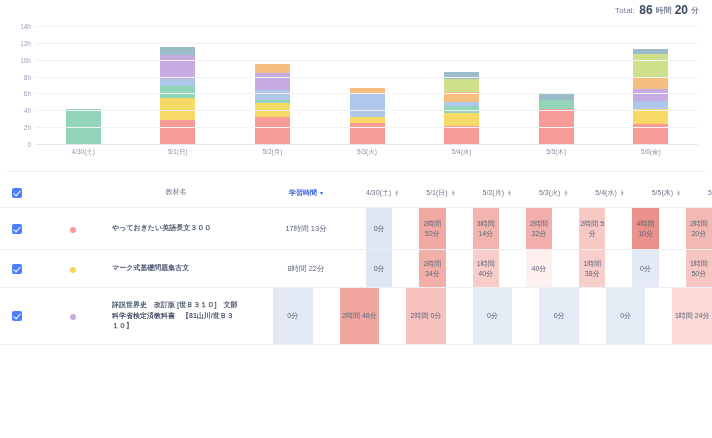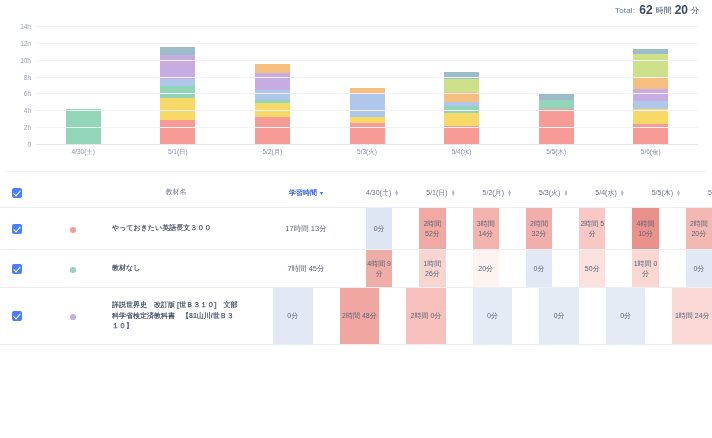--- a/index.html
+++ b/index.html
@@ -92,21 +92,21 @@
   .arrows { display: inline-flex; flex-direction: column; margin-left: 3px; line-height: .6; }
   .arrows span { font-size: 5px; color: #b3bac7; }
 </style>
 </head>
 <body>
 
 <div class="page">
 
   <div class="total-bar">
     <span class="total-label">Total:</span>
-    <span class="total-num">62</span>
+    <span class="total-num">86</span>
     <span class="total-unit">時間</span>
     <span class="total-num">20</span>
     <span class="total-unit">分</span>
   </div>
 
   <div class="chart-card">
     <div class="plot" id="plot">
       <div class="bars" id="bars">
           <div class="barcol">
             <div class="bar">
@@ -286,31 +286,31 @@
           <div class="c-day" style="background: rgb(242, 174, 170);">2時間 32分</div>
           <div class="c-day" style="background: rgb(247, 200, 196);">2時間 5分</div>
           <div class="c-day" style="background: rgb(235, 145, 139);">4時間 10分</div>
           <div class="c-day" style="background: rgb(244, 184, 179);">2時間 20分</div>
         </div>
         <div class="trow" style="height: 38px;">
           <div class="c-check">
             <div class="chk"></div>
           </div>
           <div class="c-dot" style="align-items: center;">
-            <span class="dot" style="background: rgb(147, 213, 184);"></span>
-          </div>
-          <div class="c-name">教材なし</div>
-          <div class="c-time">7時間 45分</div>
-          <div class="c-day" style="background: rgb(239, 173, 168);">4時間 9分</div>
-          <div class="c-day" style="background: rgb(249, 213, 209);">1時間 26分</div>
-          <div class="c-day" style="background: rgb(253, 244, 242);">20分</div>
-          <div class="c-day" style="background: rgb(227, 233, 244);">0分</div>
-          <div class="c-day" style="background: rgb(251, 226, 223);">50分</div>
-          <div class="c-day" style="background: rgb(249, 216, 212);">1時間 0分</div>
-          <div class="c-day" style="background: rgb(227, 233, 244);">0分</div>
+            <span class="dot" style="background: rgb(247, 212, 94);"></span>
+          </div>
+          <div class="c-name">マーク式基礎問題集古文</div>
+          <div class="c-time">8時間 22分</div>
+          <div class="c-day" style="background: rgb(223, 230, 243);">0分</div>
+          <div class="c-day" style="background: rgb(242, 174, 169);">2時間 34分</div>
+          <div class="c-day" style="background: rgb(248, 205, 201);">1時間 40分</div>
+          <div class="c-day" style="background: rgb(253, 240, 238);">40分</div>
+          <div class="c-day" style="background: rgb(248, 206, 203);">1時間 38分</div>
+          <div class="c-day" style="background: rgb(228, 234, 245);">0分</div>
+          <div class="c-day" style="background: rgb(247, 198, 194);">1時間 50分</div>
         </div>
         <div class="trow" style="height: 57px;">
           <div class="c-check">
             <div class="chk"></div>
           </div>
           <div class="c-dot" style="align-items: center;">
             <span class="dot" style="background: rgb(198, 172, 224);"></span>
           </div>
           <div class="c-name">詳説世界史　改訂版 [世Ｂ３１０]　文部科学省検定済教科書　【81山川/世Ｂ３１０】</div>
           <div class="c-day" style="background: rgb(227, 233, 244);">0分</div>

